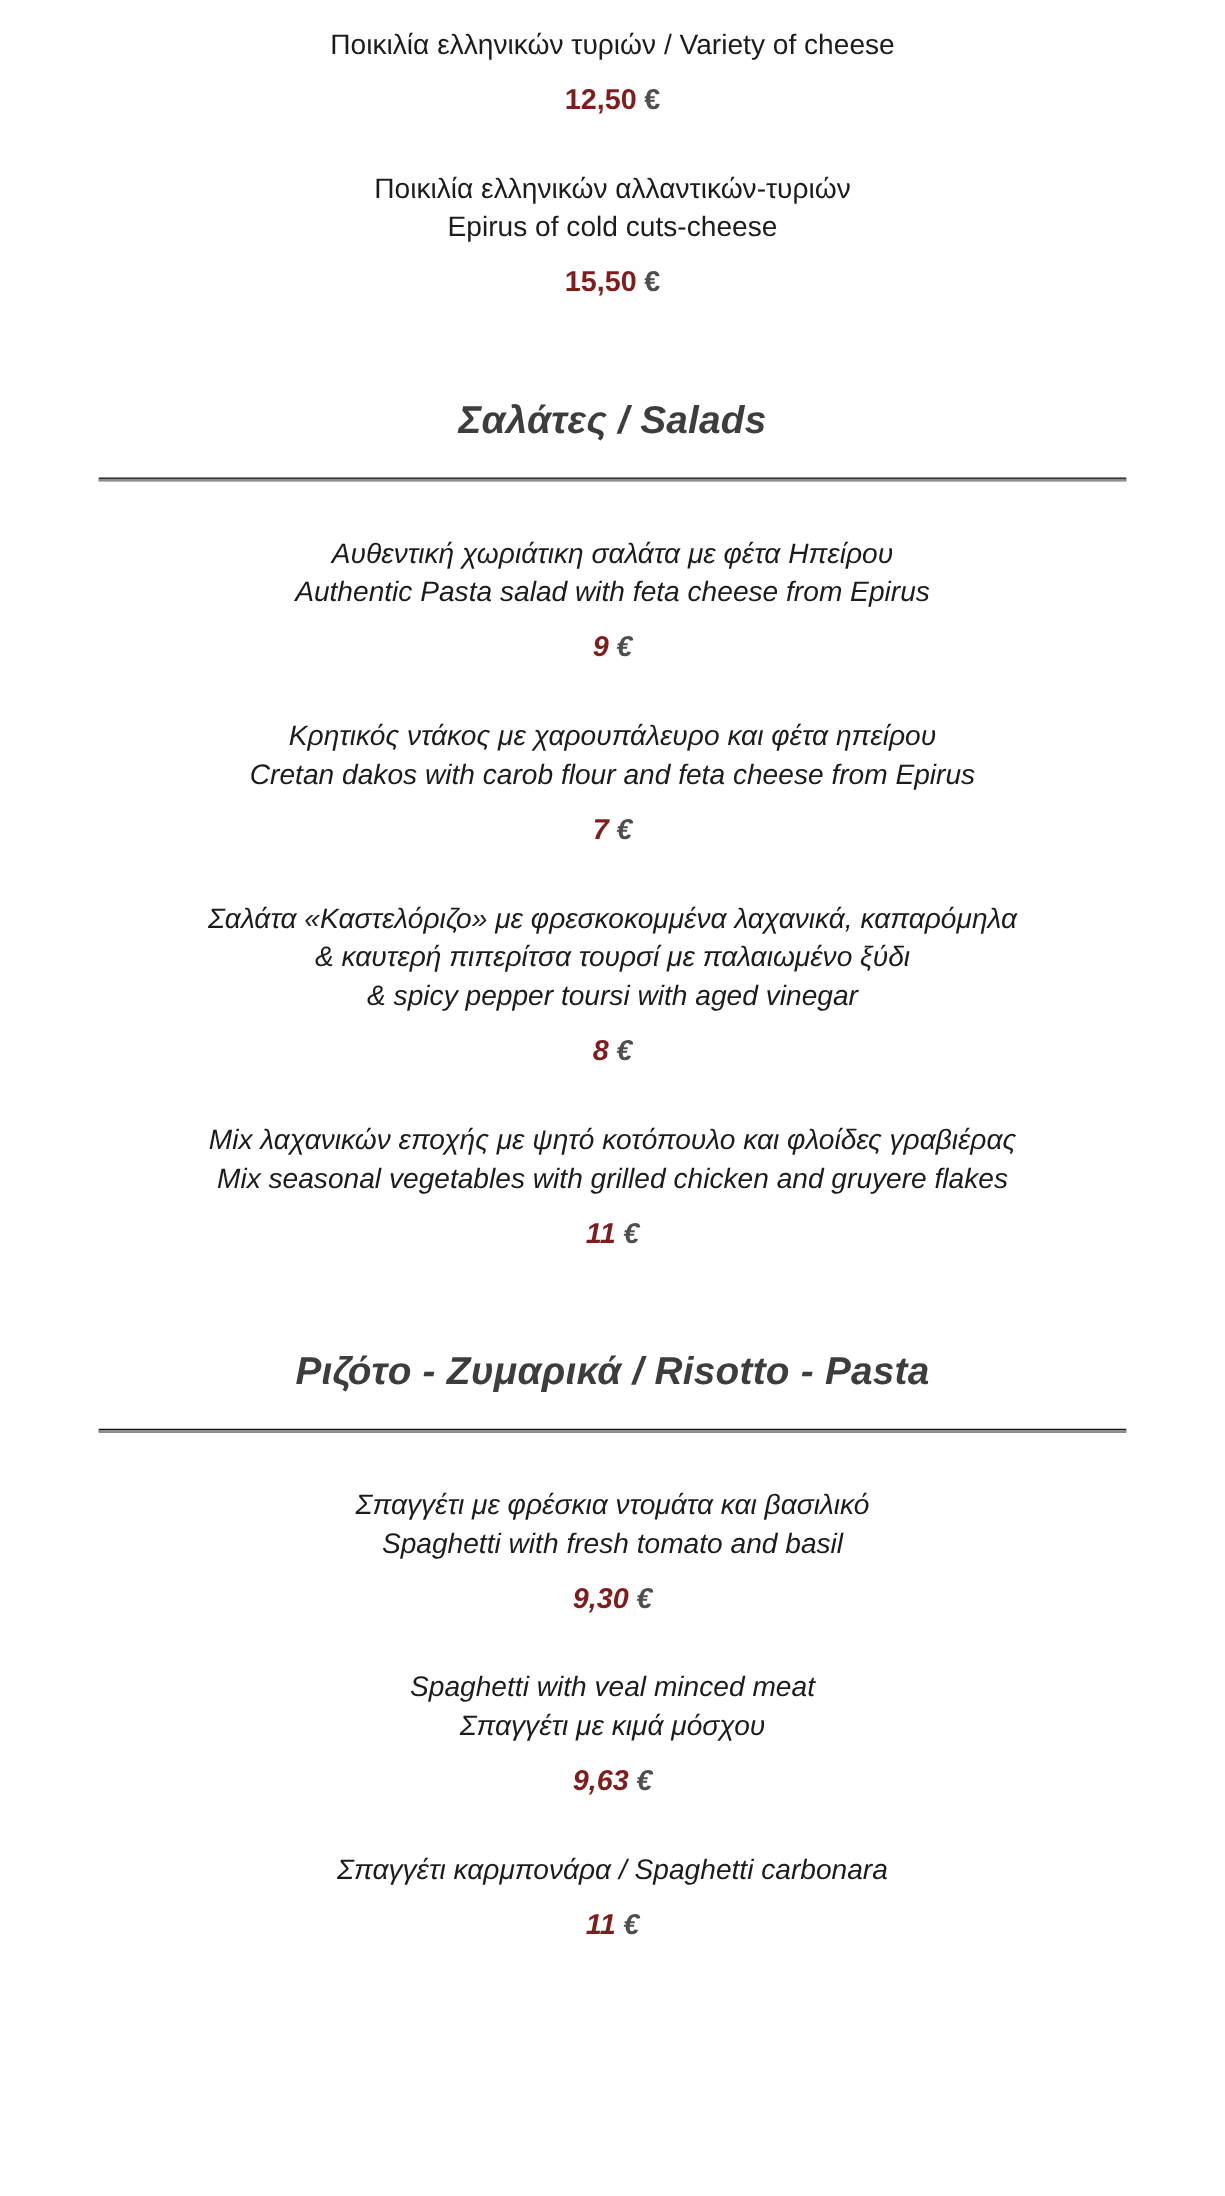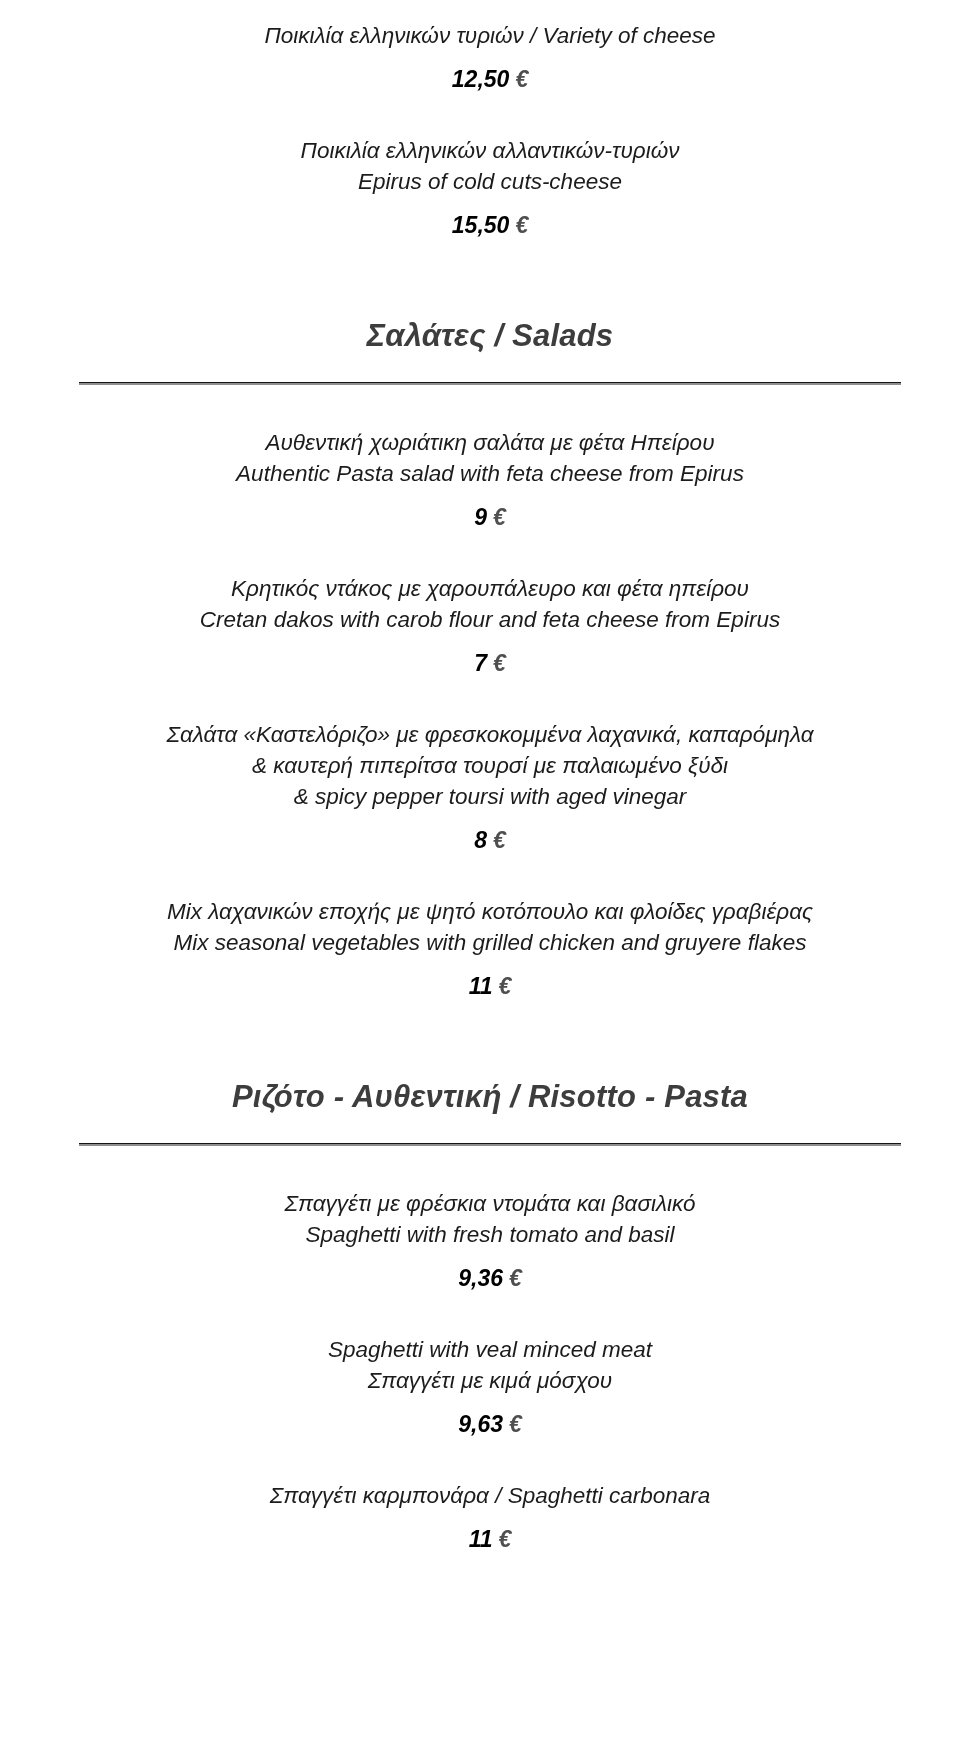--- a/index.html
+++ b/index.html
@@ -40,21 +40,21 @@
   .item-line {
     display: block;
   }
   .item-price {
     margin-top: 13px;
     font-size: 23px;
     line-height: 31px;
     font-weight: 700;
   }
   .price-amount {
-    color: #000000;
+    color: #7f1d1d;
     text-align: center;
   }
   .price-euro {
     color: #4f4f4f;
     margin-left: 6px;
   }
 
   
   .menu-section {
     margin-top: 76px;
@@ -77,21 +77,21 @@
   }
   .section-items {
     margin-top: 42px;
   }
 </style>
 </head>
 <body>
 
 <main class="menu-page">
   <div id="menu-root">
-      <div class="section-items" style="margin-top: 0px; font-style: italic;">
+      <div class="section-items" style="margin-top: 0px;">
   <div class="item">
     <div class="item-lines">
             <span class="item-line">Ποικιλία ελληνικών τυριών / Variety of cheese</span>
           </div>
     <div class="item-price">
       <span class="price-amount">12,50</span><span class="price-euro">€</span>
     </div>
   </div>
 
   <div class="item">
@@ -145,30 +145,30 @@
               <span class="item-line">Mix seasonal vegetables with grilled chicken and gruyere flakes</span>
             </div>
     <div class="item-price">
       <span class="price-amount">11</span><span class="price-euro">€</span>
     </div>
   </div>
 </div>
   </section>
 
   <section class="menu-section">
-    <h2 class="section-title">Ριζότο - Αυθεντική / Risotto - Pasta</h2>
+    <h2 class="section-title">Ριζότο - Ζυμαρικά / Risotto - Pasta</h2>
     <div class="section-rule"></div>
     <div class="section-items">
   <div class="item">
     <div class="item-lines">
               <span class="item-line">Σπαγγέτι με φρέσκια ντομάτα και βασιλικό</span>
               <span class="item-line">Spaghetti with fresh tomato and basil</span>
             </div>
     <div class="item-price">
-      <span class="price-amount">9,36</span><span class="price-euro">€</span>
+      <span class="price-amount">9,30</span><span class="price-euro">€</span>
     </div>
   </div>
 
   <div class="item">
     <div class="item-lines">
               <span class="item-line">Spaghetti with veal minced meat</span>
               <span class="item-line">Σπαγγέτι με κιμά μόσχου</span>
             </div>
     <div class="item-price">
       <span class="price-amount">9,63</span><span class="price-euro">€</span>

